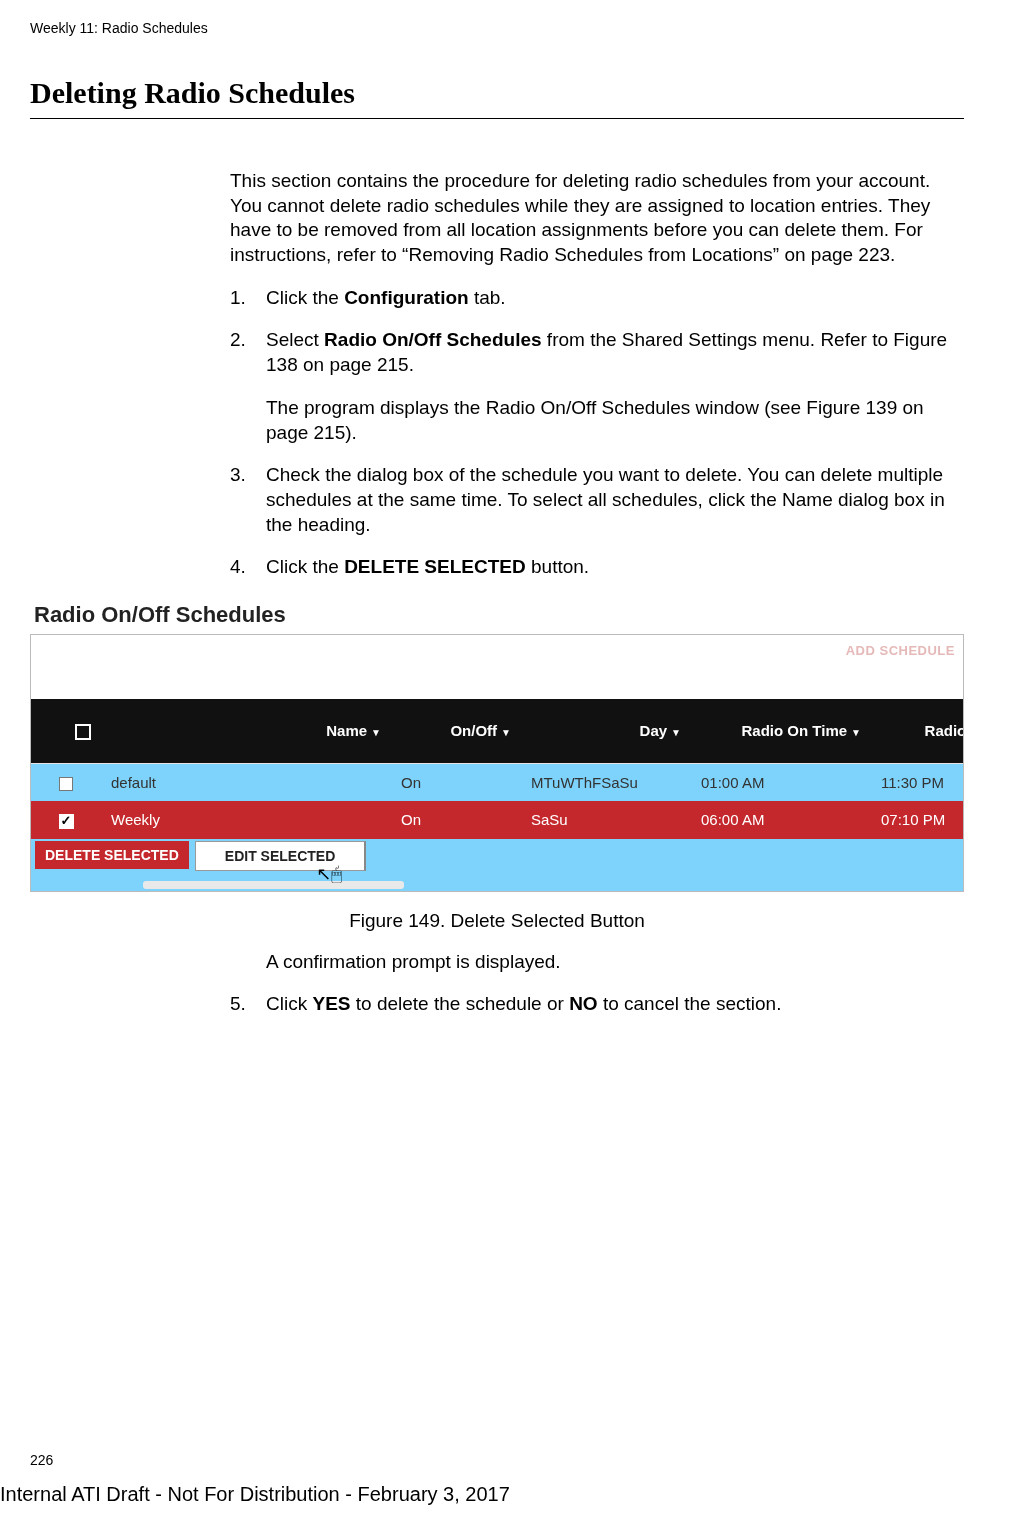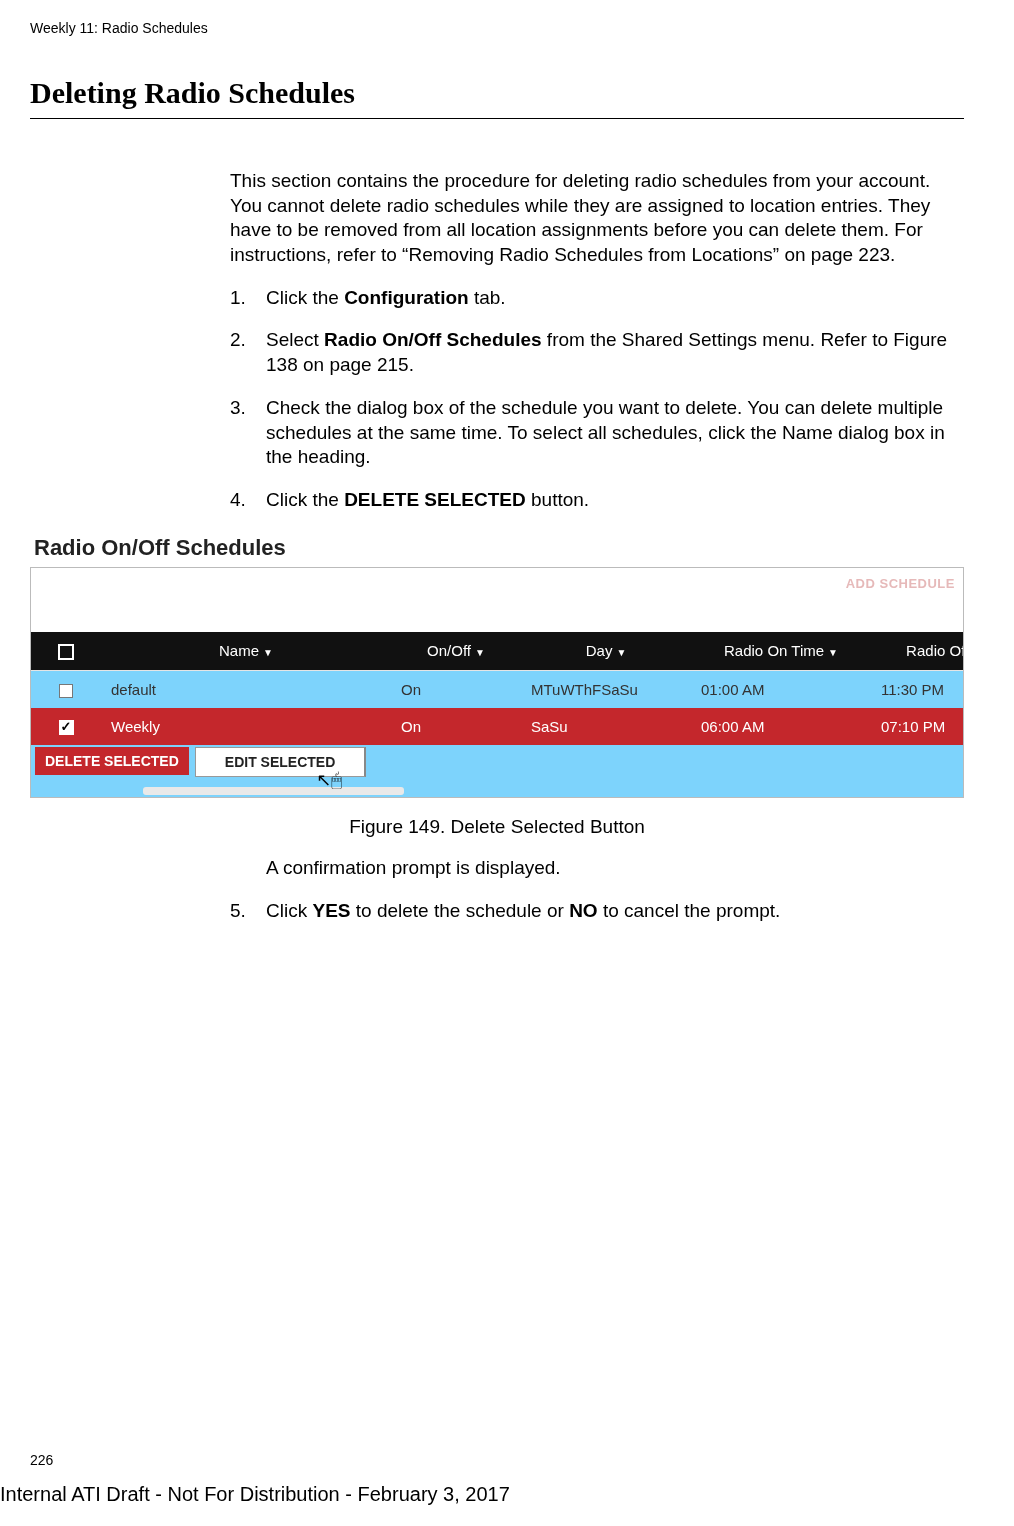--- a/index.html
+++ b/index.html
@@ -64,23 +64,23 @@
     color: #e6b9b9;
     font-size: 13px;
     font-weight: bold;
     letter-spacing: 0.5px;
   }
   .tbl { width: 100%; border-collapse: collapse; table-layout: fixed; }
   .tbl th {
     background: #111;
     color: #fff;
     font-size: 15px;
-    font-weight: normal;
-    text-align: center;
-    padding: 10px 10px;
+    font-weight: bold;
+    text-align: right;
+    padding: 23px 10px;
     vertical-align: middle;
   }
   .tbl th .tri, .tbl th .tri2 { font-size: 10px; display:inline-block; margin-left:4px; }
   .tbl td {
     font-size: 15px;
     padding: 10px 10px;
     vertical-align: middle;
     color: #333;
     border-top: 1px solid #e5e5e5;
   }
@@ -186,20 +186,21 @@
   <p class="para">This section contains the procedure for deleting radio schedules from your account. You cannot delete radio schedules while they are assigned to location entries. They have to be removed from all location assignments before you can delete them. For instructions, refer to “Removing Radio Schedules from Locations” on page 223.</p>
 
   <ol class="step-list">
     <li class="step-item">
       <span class="step-num">1.</span>
       <span>Click the </span><span class="bold">Configuration</span><span> tab.</span>
     </li>
     <li class="step-item">
       <span class="step-num">2.</span>
       <span>Select </span><span class="bold">Radio On/Off Schedules</span><span> from the Shared Settings menu. Refer to Figure 138 on page 215.</span>
+      <p class="step-sub">The program displays the Radio On/Off Schedules window (see Figure 139 on page 215).</p>
     </li>
     <li class="step-item">
       <span class="step-num">3.</span>
       <span>Check the dialog box of the schedule you want to delete. You can delete multiple schedules at the same time. To select all schedules, click the Name dialog box in the heading.</span>
     </li>
     <li class="step-item">
       <span class="step-num">4.</span>
       <span>Click the </span><span class="bold">DELETE SELECTED</span><span> button.</span>
     </li>
   </ol>
@@ -252,19 +253,19 @@
   </div>
 </div>
 
 <p class="fig-caption">Figure 149. Delete Selected Button</p>
 
 <div class="body-block">
   <p class="para" style="margin-left:36px;">A confirmation prompt is displayed.</p>
   <ol class="step-list">
     <li class="step-item">
       <span class="step-num">5.</span>
-      <span>Click </span><span class="bold">YES</span><span> to delete the schedule or </span><span class="bold">NO</span><span> to cancel the prompt.</span>
+      <span>Click </span><span class="bold">YES</span><span> to delete the schedule or </span><span class="bold">NO</span><span> to cancel the section.</span>
     </li>
   </ol>
 </div>
 
 <div class="page-num">226</div>
 <div class="footer-line">Internal ATI Draft - Not For Distribution - February 3, 2017</div>
 
 </body></html>

